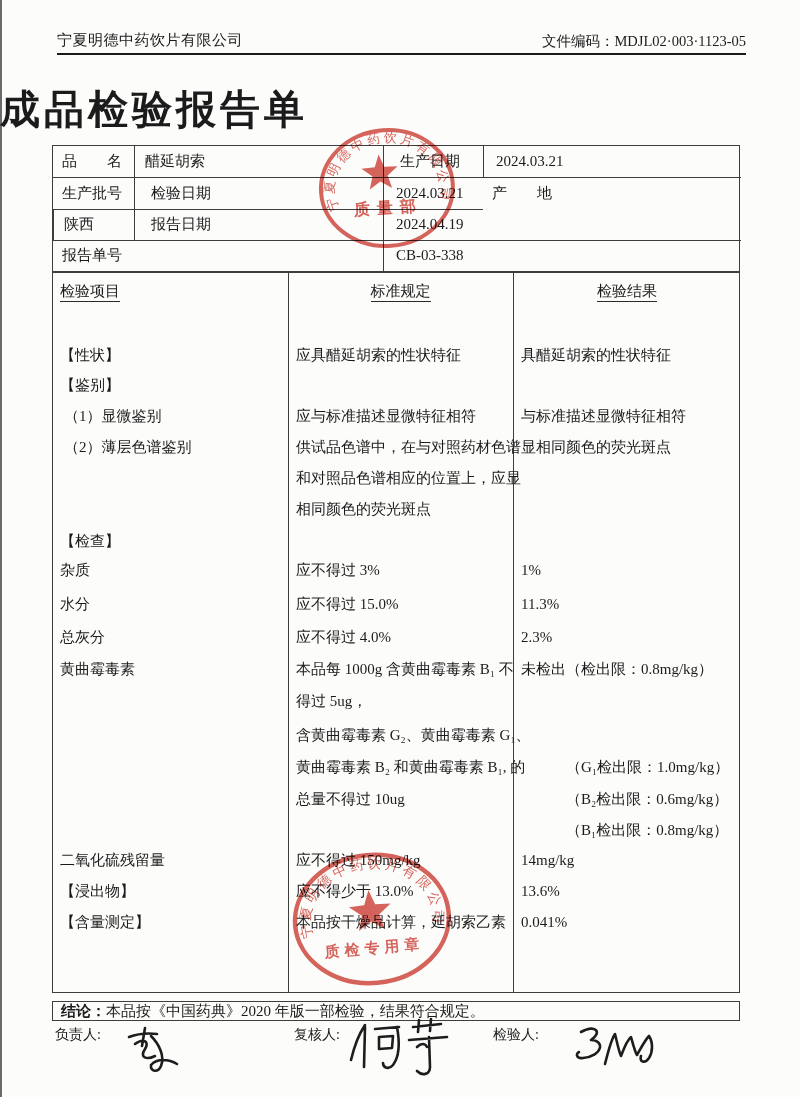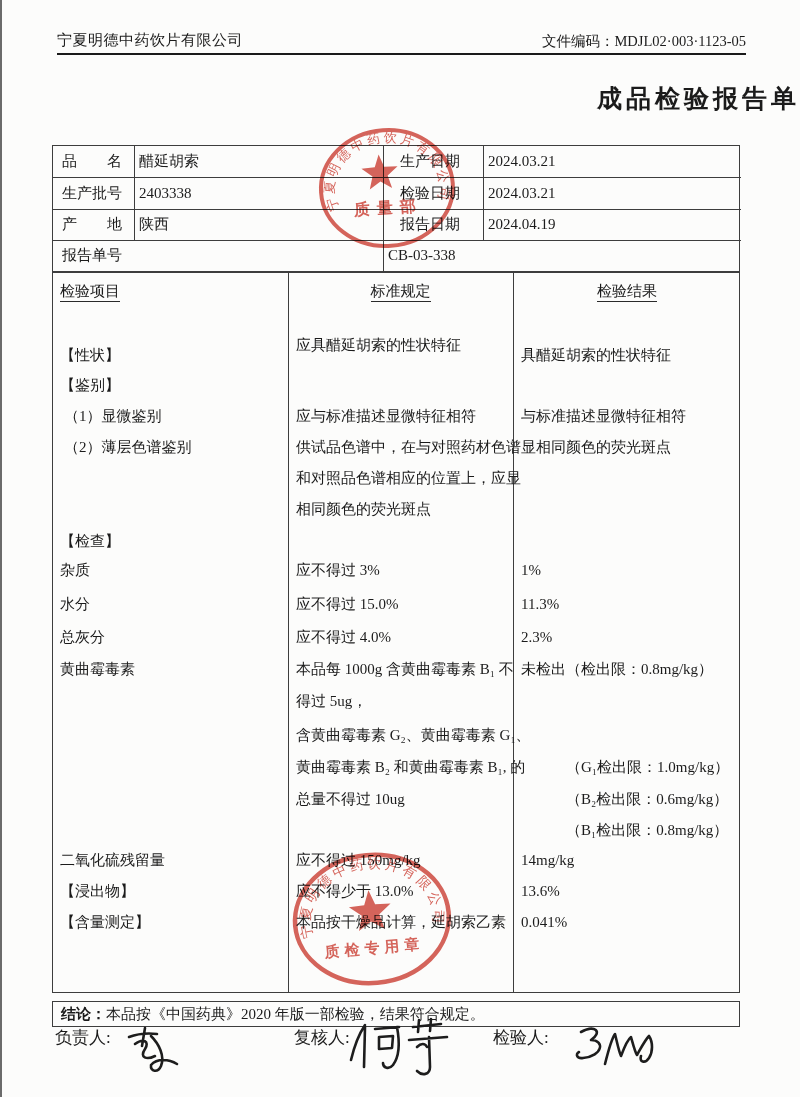--- a/index.html
+++ b/index.html
@@ -11,37 +11,37 @@
     overflow:hidden; margin:0 auto;
   }
   .scan-edge { position:absolute; left:0; top:0; width:2px; height:100%; background:#6b6b6b; }
 
   
   .hdr-company { position:absolute; left:57px; top:31px; font-size:15px; letter-spacing:.5px; }
   .hdr-code { position:absolute; right:54px; top:32px; font-size:14.5px; }
   .hdr-rule { position:absolute; left:57px; top:53px; width:689px; height:2px; background:#1a1a1a; }
 
   
-  .title { position:absolute; left:0; top:82px; width:100%; text-align:right;
-           font-size:25px; font-weight:bold; letter-spacing:4px; }
+  .title { position:absolute; left:0; top:82px; width:100%; text-align:left;
+           font-size:40px; font-weight:bold; letter-spacing:4px; }
 
   
   .info-table {
     position:absolute; left:52px; top:145px; width:688px; height:127px;
     display:grid; grid-template-columns:81px 249px 100px 258px;
     grid-template-rows:repeat(4,1fr);
     border:1px solid #3d3d3d; font-size:15px;
   }
-  .cell { display:flex; align-items:center; padding-left:4px;
+  .cell { display:flex; align-items:center; padding-left:10px;
           border-left:1px solid #3d3d3d; border-top:1px solid #3d3d3d; white-space:nowrap; }
   .cell.fc { border-left:none; }
   .cell.fr { border-top:none; }
   .cell.lab { padding-left:9px; }
   .cell.lab2 { padding-left:16px; }
-  .cell.val2 { padding-left:4px; }
+  .cell.val2 { padding-left:12px; }
   .span2a { grid-column:1 / 3; }
   .span2b { grid-column:3 / 5; }
 
   
   .res-table {
     position:absolute; left:52px; top:272px; width:688px; height:721px;
     border:1px solid #3d3d3d; font-size:15px;text-decoration:underline;
   }
   .vline { position:absolute; top:0; width:1px; height:100%; background:#3d3d3d; }
   .v1 { left:235px; } .v2 { left:460px; }
@@ -50,28 +50,28 @@
   .c2 { left:243px; }
   .c3 { left:468px; } .c3i { left:513px; }
   .colhead { position:absolute; top:9px; }
   .colhead span { border-bottom:1px solid #2a2a2a; padding-bottom:2px; }
   .ch1 { left:7px; }
   .ch2 { left:235px; width:225px; text-align:center; }
   .ch3 { left:460px; width:228px; text-align:center; }
 
   
   .conclusion {
-    position:absolute; left:52px; top:1001px; width:688px; height:26px;
+    position:absolute; left:52px; top:1001px; width:688px; height:20px;
     border:1px solid #3d3d3d; display:flex; align-items:center;
     padding-left:8px; font-size:15px; white-space:nowrap;
   }
   .conclusion b { font-weight:bold; }
 
   
-  .sig-label { position:absolute; font-size:17px; top:1026px; white-space:nowrap; }
+  .sig-label { position:absolute; font-size:14px; top:1026px; white-space:nowrap; }
   .sl1 { left:55px; } .sl2 { left:294px; } .sl3 { left:493px; }
   .sig-svg { position:absolute; }
   .sig-svg path { fill:none; stroke:#1d1d1d; stroke-width:2.6; stroke-linecap:round; stroke-linejoin:round; }
 
   
   .stamp { position:absolute; mix-blend-mode:multiply; opacity:.82; }
   .stamp-top { left:312px; top:124px; transform:rotate(-4deg); }
   .stamp-bottom { left:282px; top:845px; transform:rotate(-5deg); }
   .stamp text { font-family:"Liberation Serif","DejaVu Serif",serif; fill:#cf4338; }
 </style>
@@ -87,21 +87,20 @@
 
   <div class="title">成品检验报告单</div>
 
   <div class="info-table">
     <div class="cell lab fc fr">品　　名</div>
     <div class="cell val fr">醋延胡索</div>
     <div class="cell lab2 fr">生产日期</div>
     <div class="cell val2 fr">2024.03.21</div>
 
     <div class="cell lab fc">生产批号</div>
-    <div class="cell val">2403338</div>
     <div class="cell lab2">检验日期</div>
     <div class="cell val2">2024.03.21</div>
 
     <div class="cell lab fc">产　　地</div>
     <div class="cell val">陕西</div>
     <div class="cell lab2">报告日期</div>
     <div class="cell val2">2024.04.19</div>
 
     <div class="cell lab fc span2a">报告单号</div>
     <div class="cell val2 span2b">CB-03-338</div>
@@ -121,21 +120,21 @@
     <span class="ln c1i" style="top:165px">（2）薄层色谱鉴别</span>
     <span class="ln c1" style="top:259px">【检查】</span>
     <span class="ln c1" style="top:288px">杂质</span>
     <span class="ln c1" style="top:322px">水分</span>
     <span class="ln c1" style="top:355px">总灰分</span>
     <span class="ln c1" style="top:387px">黄曲霉毒素</span>
     <span class="ln c1" style="top:578px">二氧化硫残留量</span>
     <span class="ln c1" style="top:609px">【浸出物】</span>
     <span class="ln c1" style="top:640px">【含量测定】</span>
 
-    <span class="ln c2" style="top:63px">应具醋延胡索的性状特征</span>
+    <span class="ln c2" style="top:73px">应具醋延胡索的性状特征</span>
     <span class="ln c2" style="top:134px">应与标准描述显微特征相符</span>
     <span class="ln c2" style="top:165px">供试品色谱中，在与对照药材色谱</span>
     <span class="ln c2" style="top:196px">和对照品色谱相应的位置上，应显</span>
     <span class="ln c2" style="top:227px">相同颜色的荧光斑点</span>
     <span class="ln c2" style="top:288px">应不得过 3%</span>
     <span class="ln c2" style="top:322px">应不得过 15.0%</span>
     <span class="ln c2" style="top:355px">应不得过 4.0%</span>
     <span class="ln c2" style="top:387px">本品每 1000g 含黄曲霉毒素 B₁ 不</span>
     <span class="ln c2" style="top:419px">得过 5ug，</span>
     <span class="ln c2" style="top:485px">黄曲霉毒素 B₂ 和黄曲霉毒素 B₁, 的</span>

